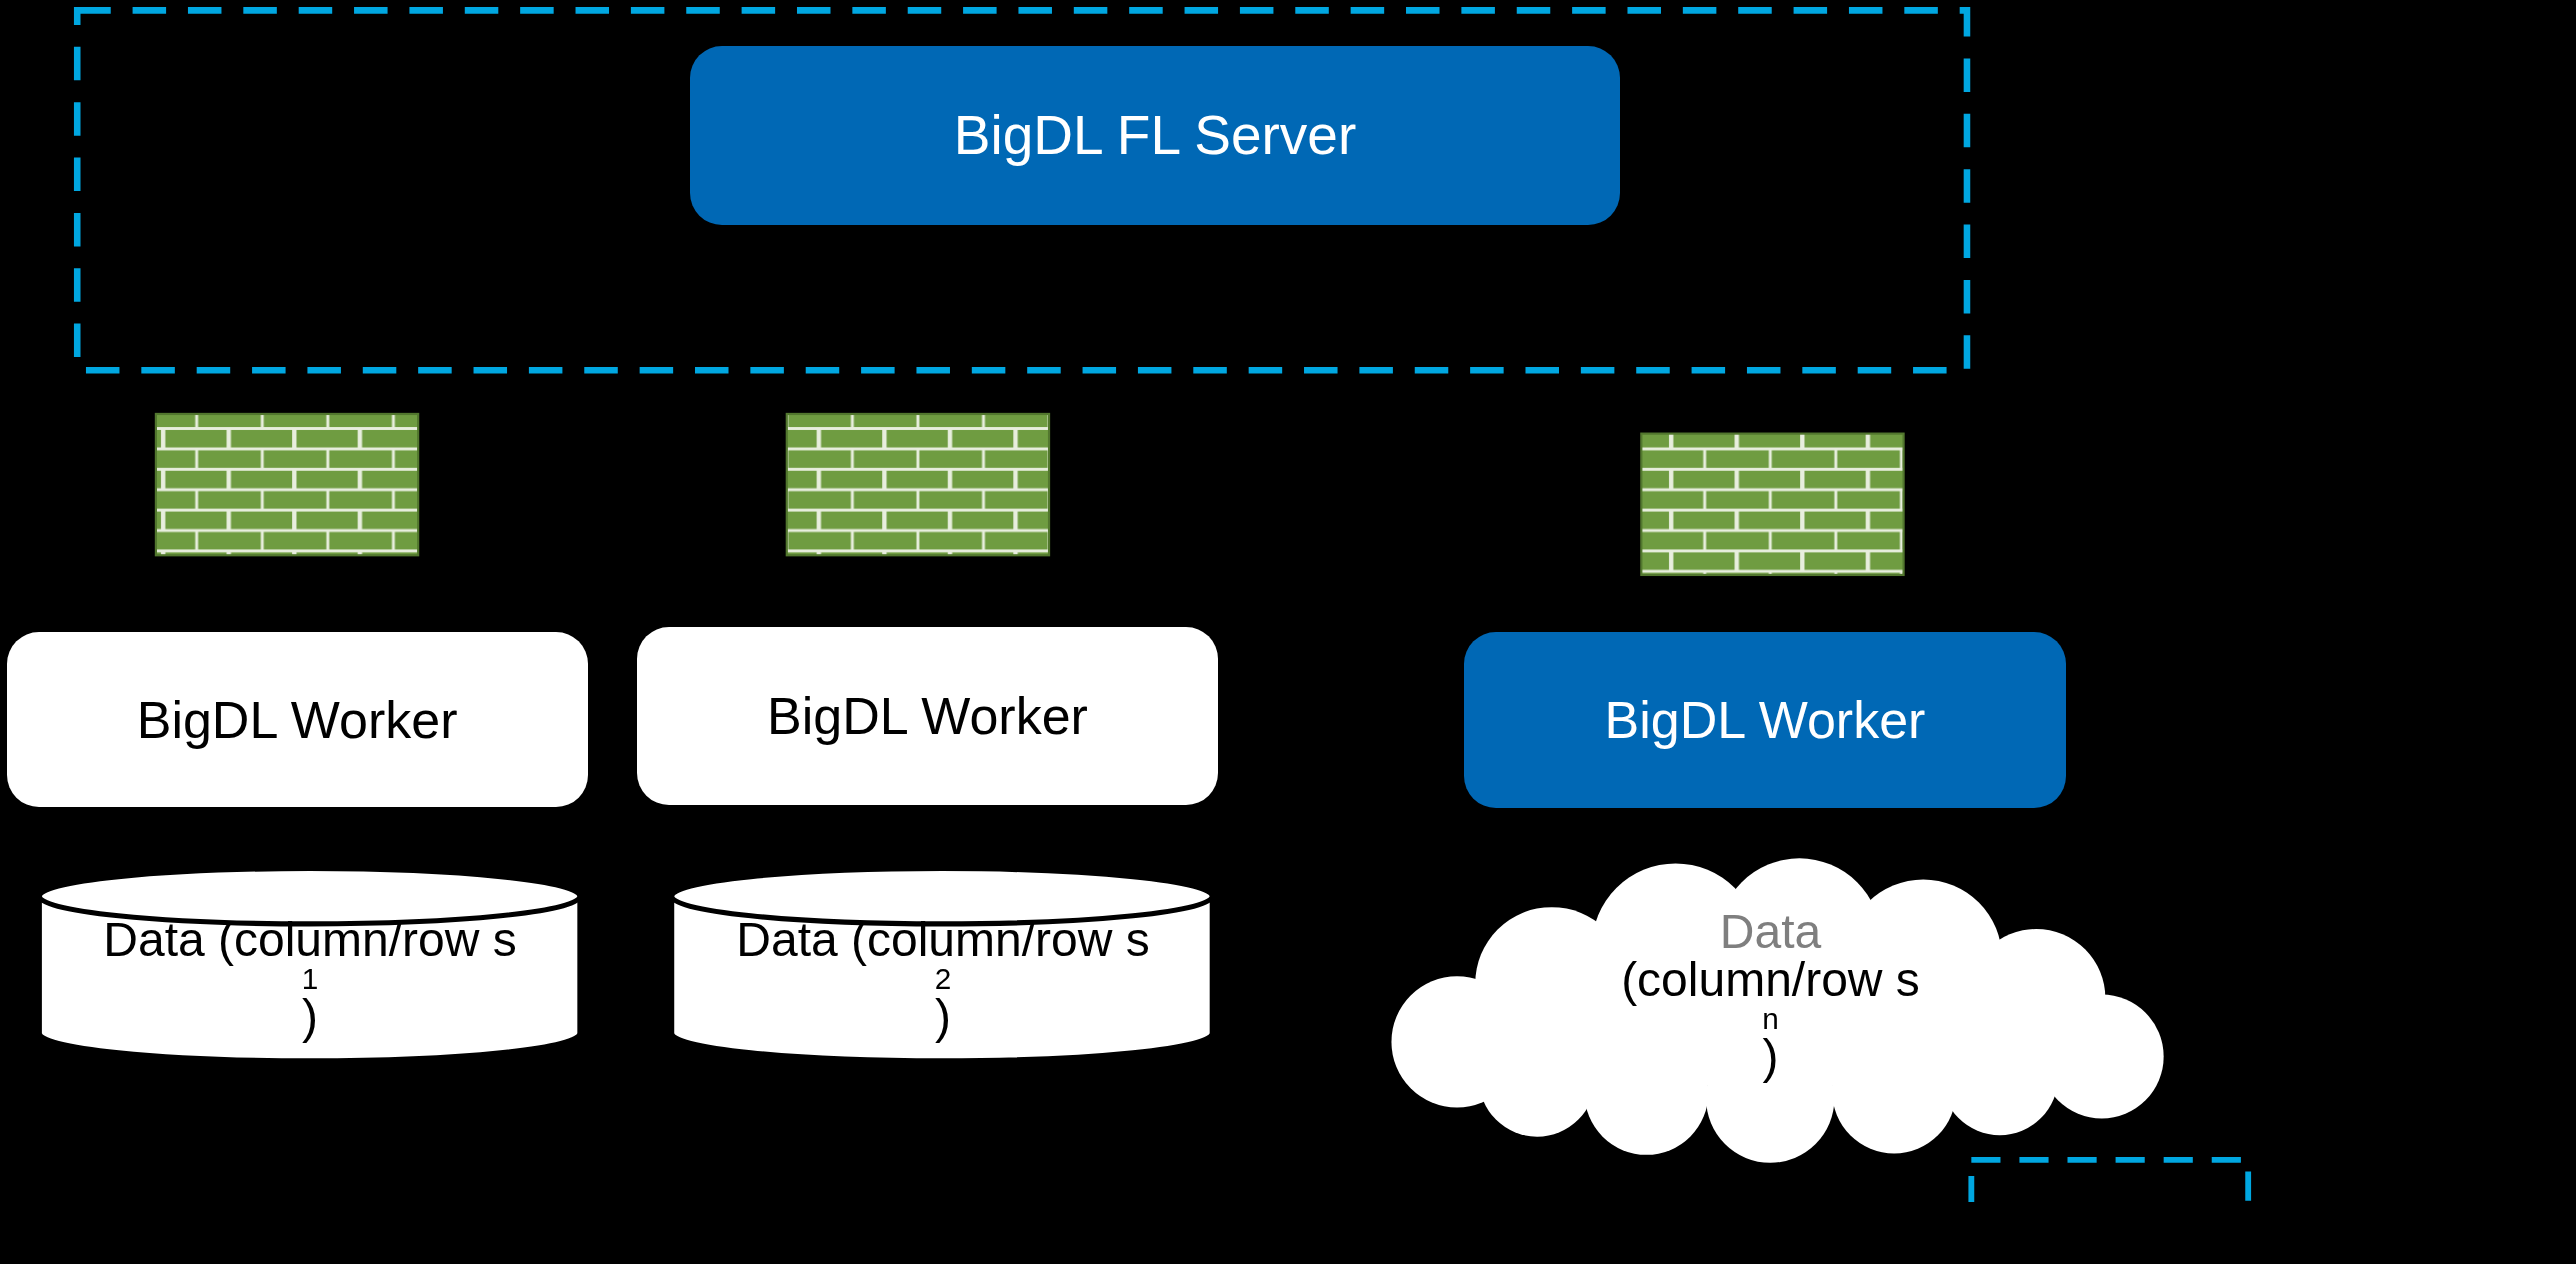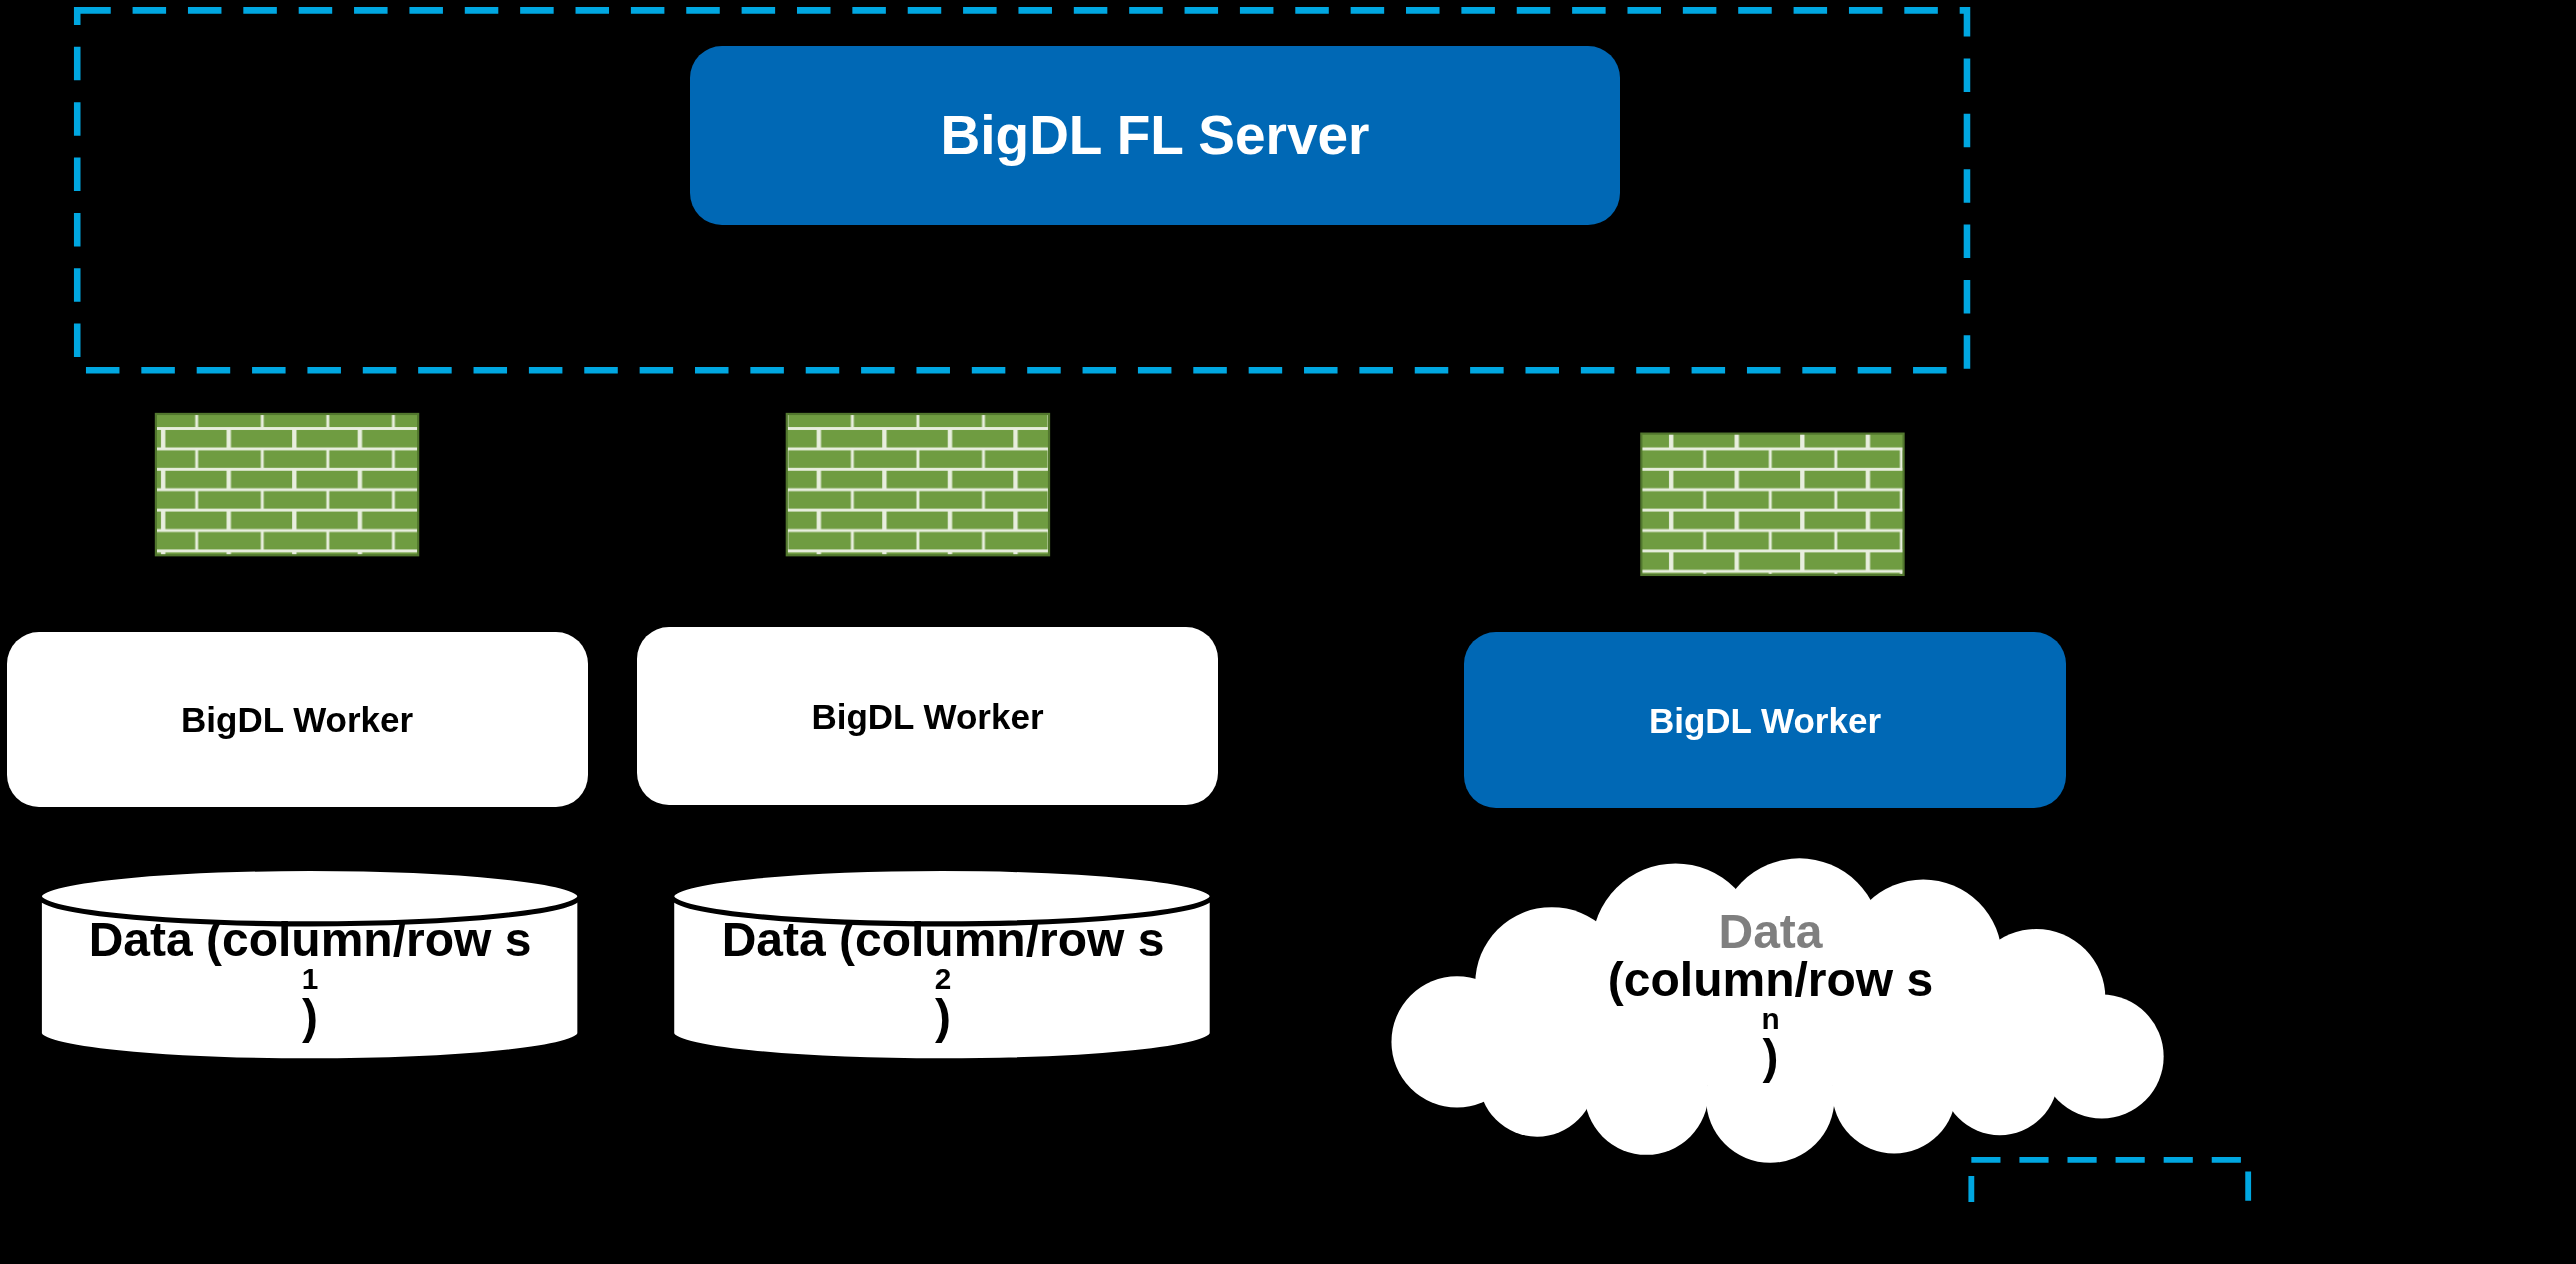--- a/index.html
+++ b/index.html
@@ -10,28 +10,27 @@
     --brick-mortar:#E8EEDE;
     --cloud-data-gray:#7F7F7F;
   }
   html,body{margin:0;padding:0;background:var(--background);}
   #canvas{
     position:relative;
     width:2576px;height:1202px;
     background:var(--background);
     overflow:hidden;
     font-family:"Liberation Sans", sans-serif;
-    font-weight:bold;
   }
   #shapes{position:absolute;left:0;top:0;width:2576px;height:1265px;}
   .box{
     position:absolute;
     display:flex;align-items:center;justify-content:center;
     border-radius:32px;
-    font-size:35px;
+    font-size:52px;
     line-height:1;
     white-space:nowrap;
   }
   .server{
     left:690px;top:46px;width:930px;height:179px;
     background:var(--accent-blue);color:#ffffff;font-size:55px;
   }
   .worker{background:#ffffff;color:#000000;}
   .worker1{left:6.6px;top:632px;width:581px;height:175px;}
   .worker2{left:637px;top:627px;width:581px;height:178px;}

